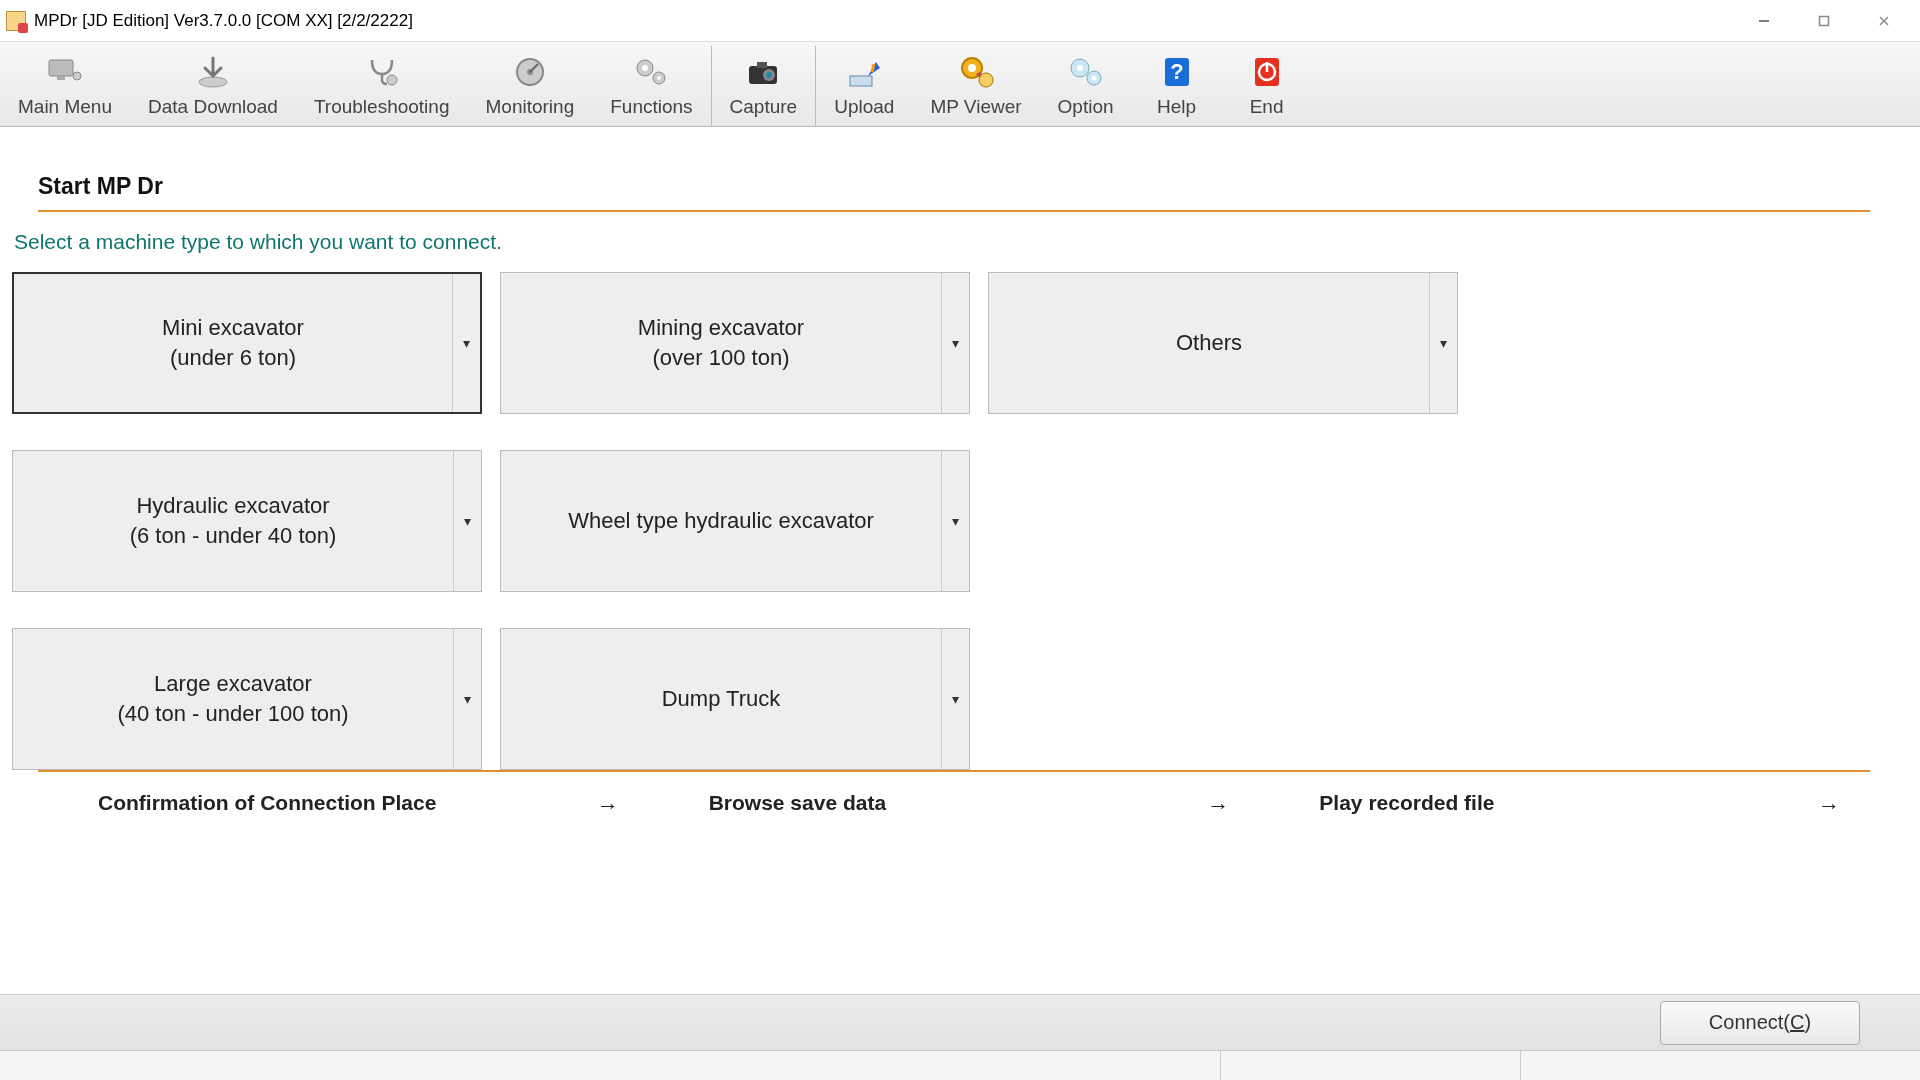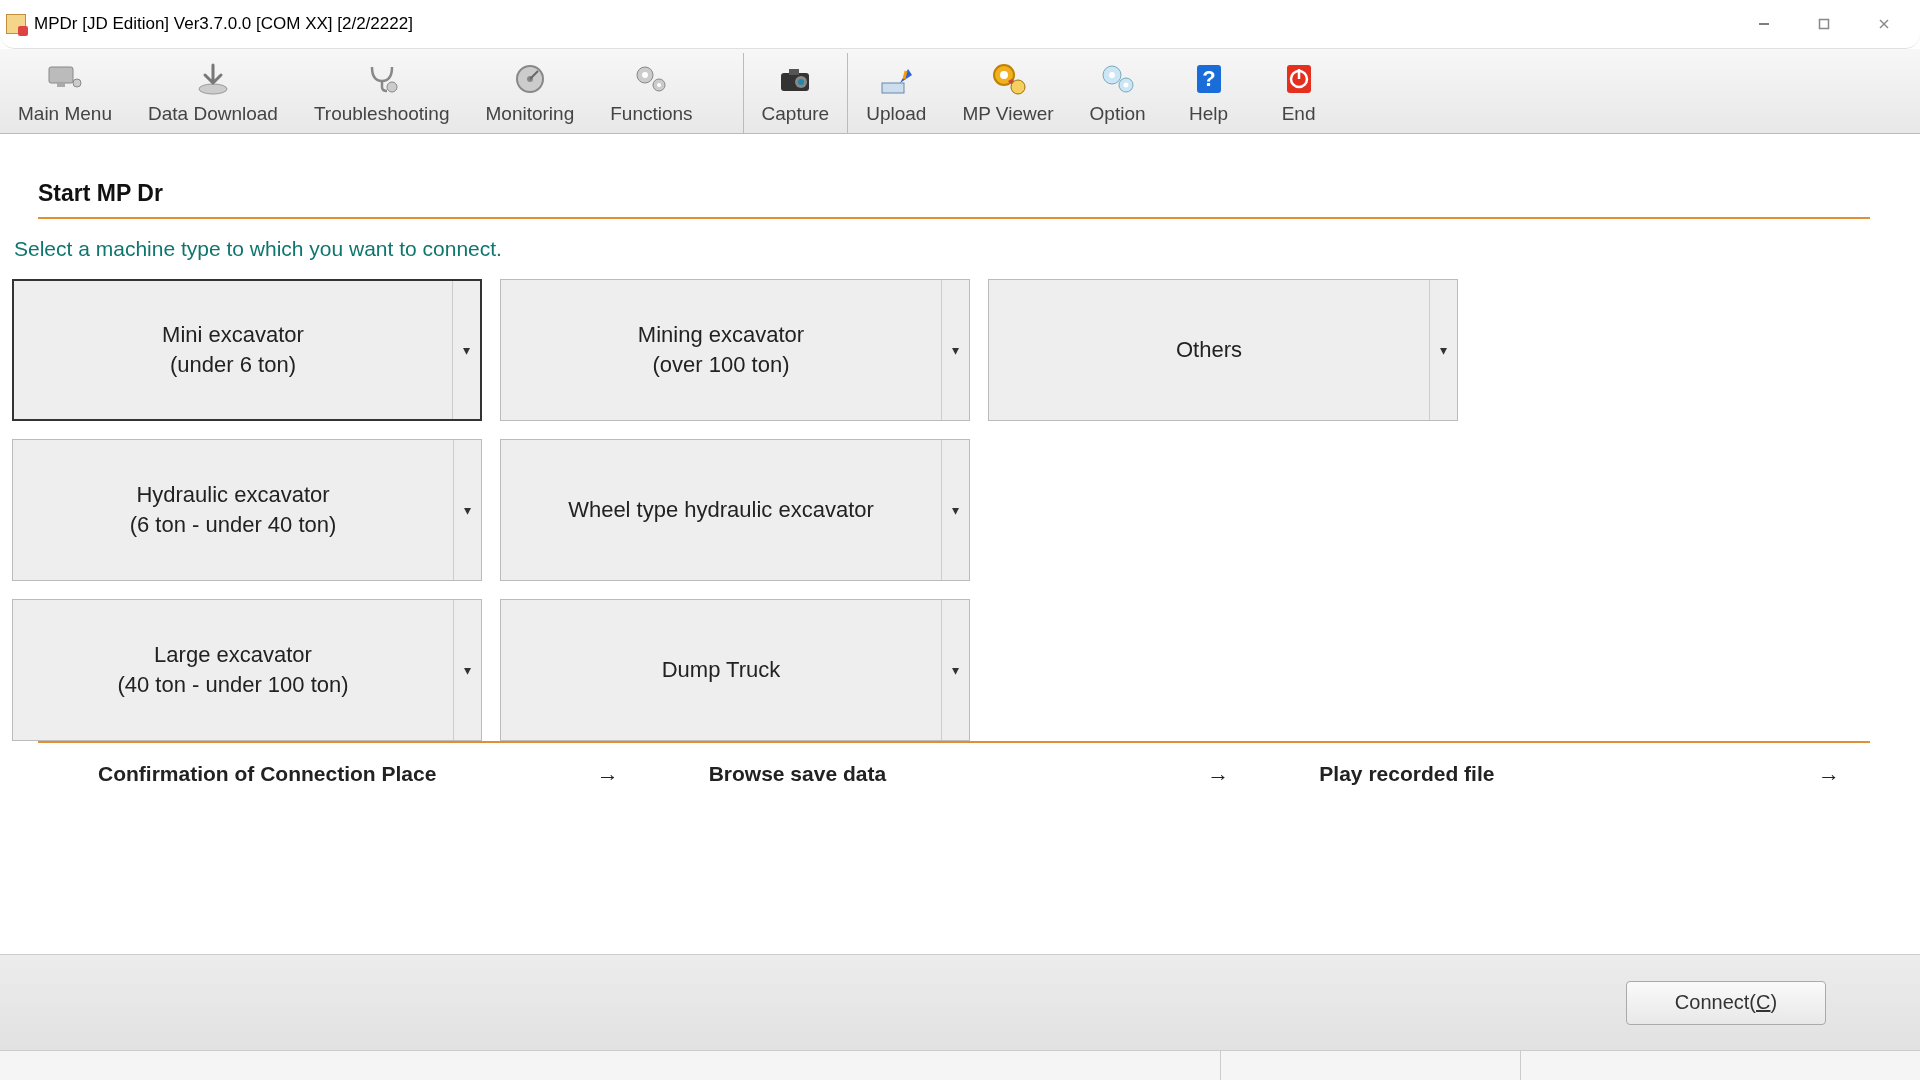--- a/index.html
+++ b/index.html
@@ -8,29 +8,28 @@
     font-size: 14px;
     background: #fff;
     width: 1920px;
     height: 1080px;
     overflow: hidden;
     display: flex;
     flex-direction: column;
   }
   
   .titlebar {
-    height: 49px;
+    height: 42px;
     background: #fff;
     display: flex;
     align-items: center;
     padding: 0 6px;
     font-size: 17px;
     color: #000;
     border-bottom: 1px solid #e0e0e0;
-    border-radius: 15px;
   }
   .titlebar-icon {
     width: 20px; height: 20px;
     margin-right: 8px;
     background: #f5d58a;
     border: 1px solid #c09040;
     position: relative;
   }
   .titlebar-icon::after {
     content:"";
@@ -63,21 +62,21 @@
     align-items: center;
     justify-content: flex-end;
     padding: 6px 18px 8px 18px;
     min-width: 90px;
     cursor: pointer;
     font-size: 19px;
     color: #444;
     border-right: none;
     position: relative;
   }
-  .tool-btn.sep-left { border-left: 1px solid #bbb; margin-left: 32px; }
+  .tool-btn.sep-left { border-left: 1px solid #bbb; }
   .tool-btn.sep-right { border-right: 1px solid #bbb; }
   .tool-btn .ticon {
     width: 44px; height: 40px;
     display:flex; align-items:center; justify-content:center;
     margin-bottom: 4px;
   }
   .tool-btn .ticon svg { width: 40px; height: 36px; }
 
   
   .content {
@@ -98,21 +97,21 @@
     margin: 0 30px 18px 30px;
   }
   .prompt {
     font-size: 21px;
     color: #0f766e;
     padding: 0 0 18px 6px;
   }
   .machine-grid {
     display: grid;
     grid-template-columns: repeat(3, 470px);
-    gap: 18px 18px;
+    gap: 36px 18px;
     padding-left: 4px;
   }
   .machine-cell {
     height: 142px;
     display: flex;
     border: 1px solid #bbb;
     background: #eeeeee;
     cursor: pointer;
   }
   .machine-cell.selected {
@@ -158,27 +157,27 @@
     justify-content: space-between;
     padding: 18px 30px 18px 60px;
     font-size: 21px;
     color: #222;
     cursor: pointer;
   }
   .op-item .arrow { font-size: 22px; }
 
   
   .footer-bar {
-    height: 96px;
+    height: 56px;
     background: linear-gradient(#ececec,#e2e2e2);
     border-top: 1px solid #ccc;
     display: flex;
     align-items: center;
     justify-content: flex-end;
-    padding-right: 94px;
+    padding-right: 60px;
   }
   .connect-btn {
     min-width: 200px;
     height: 44px;
     background: linear-gradient(#fafafa,#e8e8e8);
     border: 1px solid #aaa;
     border-radius: 4px;
     font-size: 20px;
     color: #333;
     display: flex;

